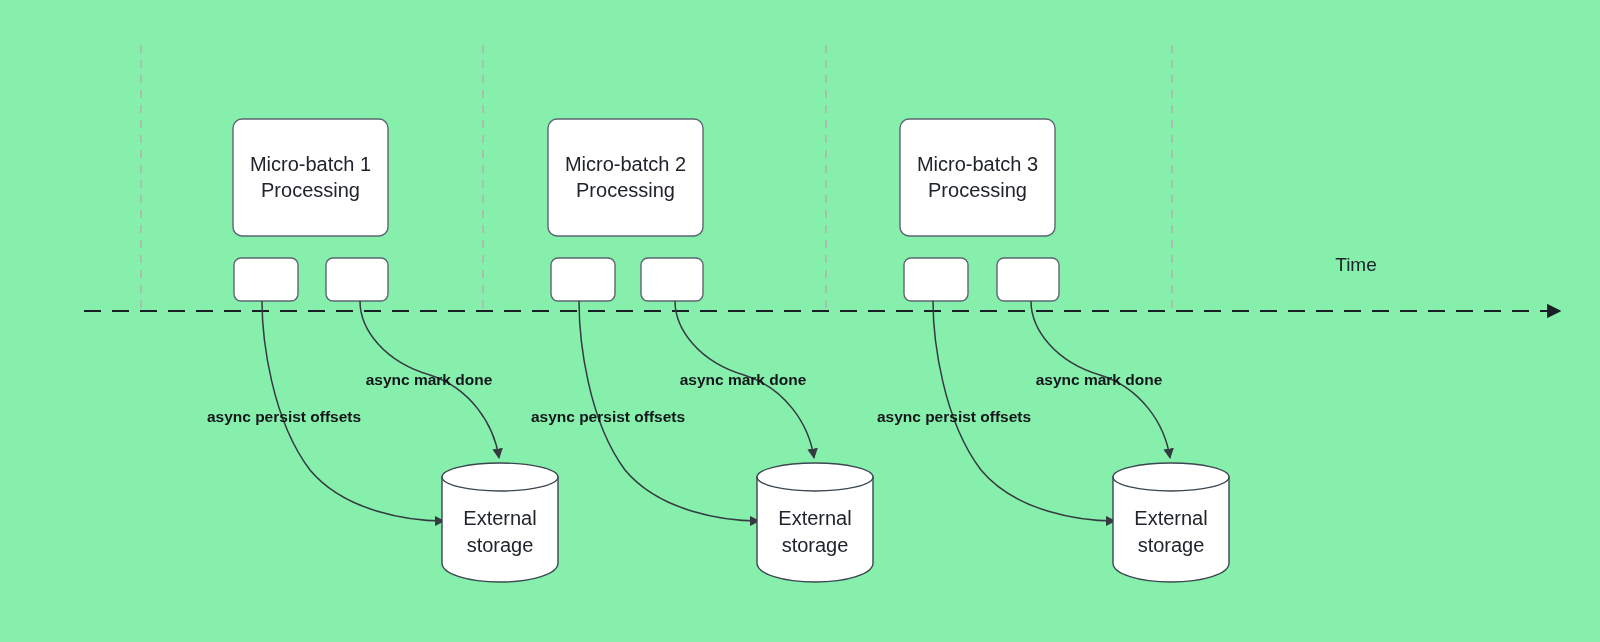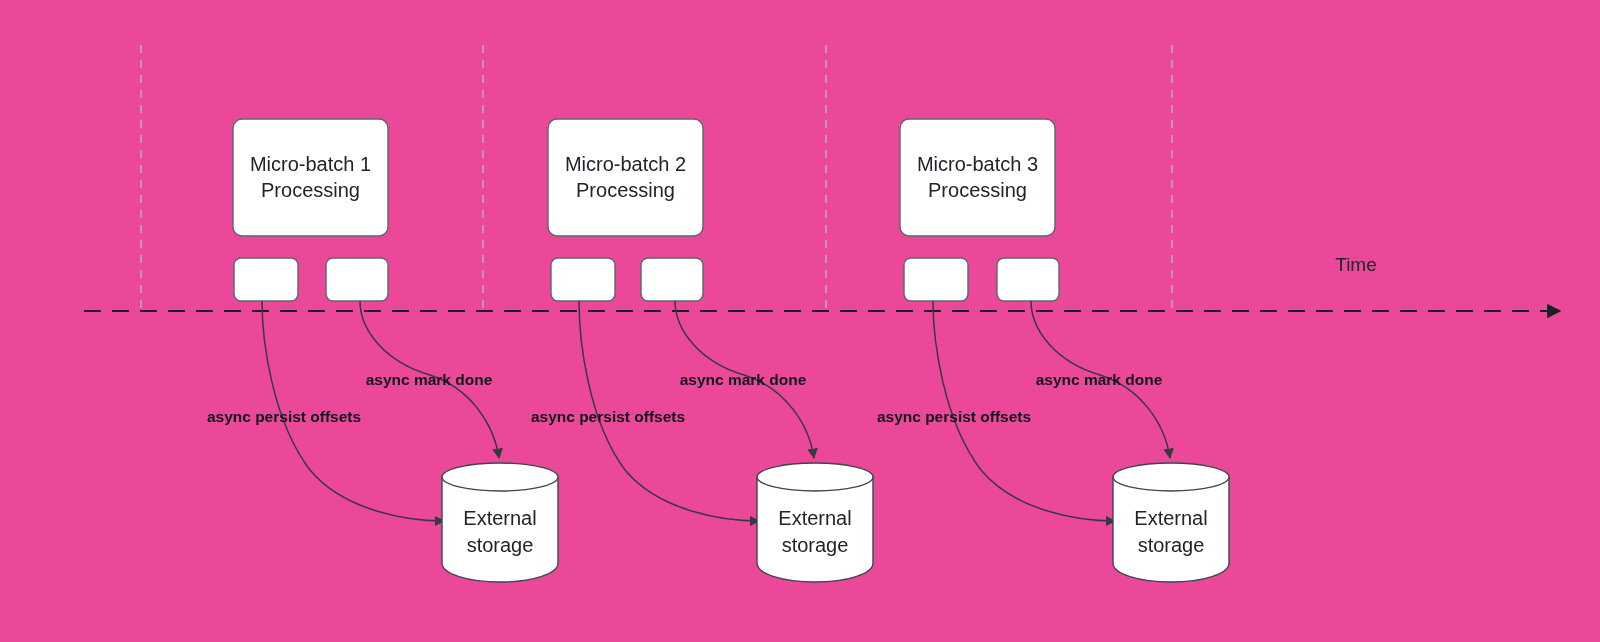--- a/index.html
+++ b/index.html
@@ -7,21 +7,21 @@
     padding: 0;
     background: #ffffff;
   }
   body {
     font-family: "Liberation Sans", sans-serif;
   }
   #canvas {
     position: relative;
     width: 1600px;
     height: 642px;
-    background: #ec4899;
+    background: #86efac;
     overflow: hidden;
   }
   #diagram-svg {
     position: absolute;
     top: 0;
     left: 0;
     width: 1600px;
     height: 642px;
   }
   .shape-stroke {

